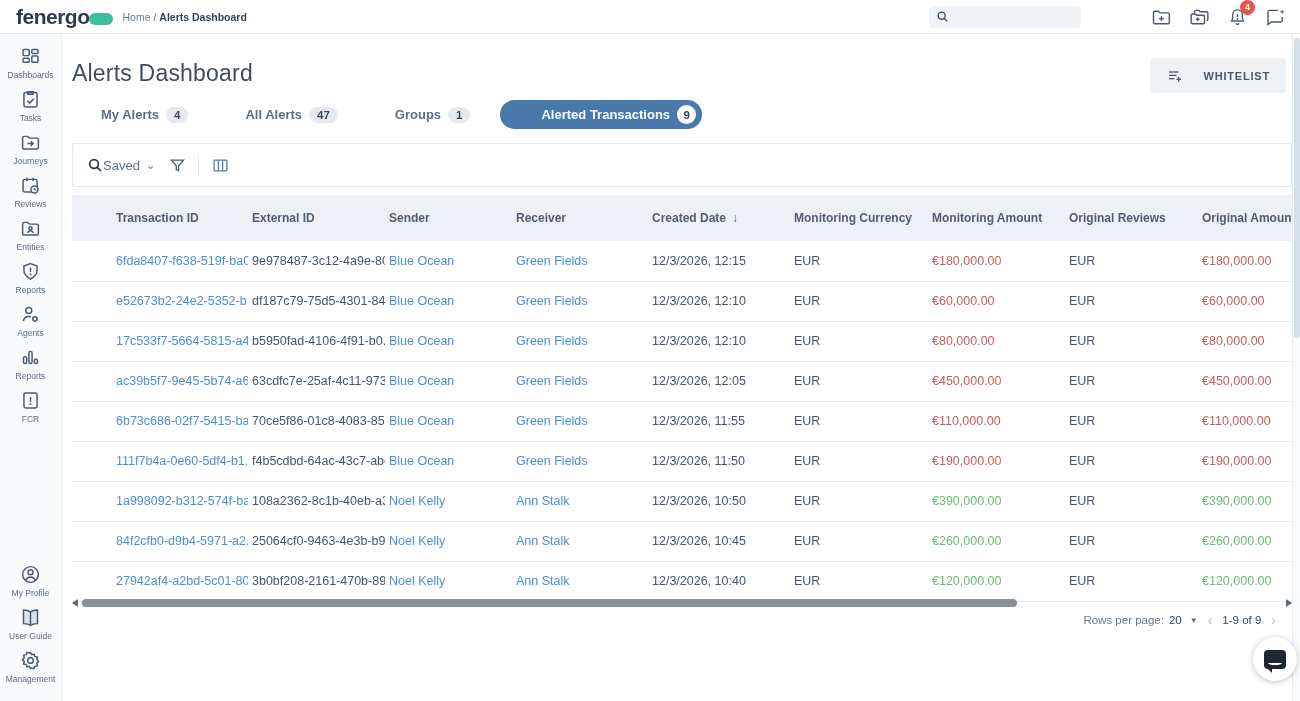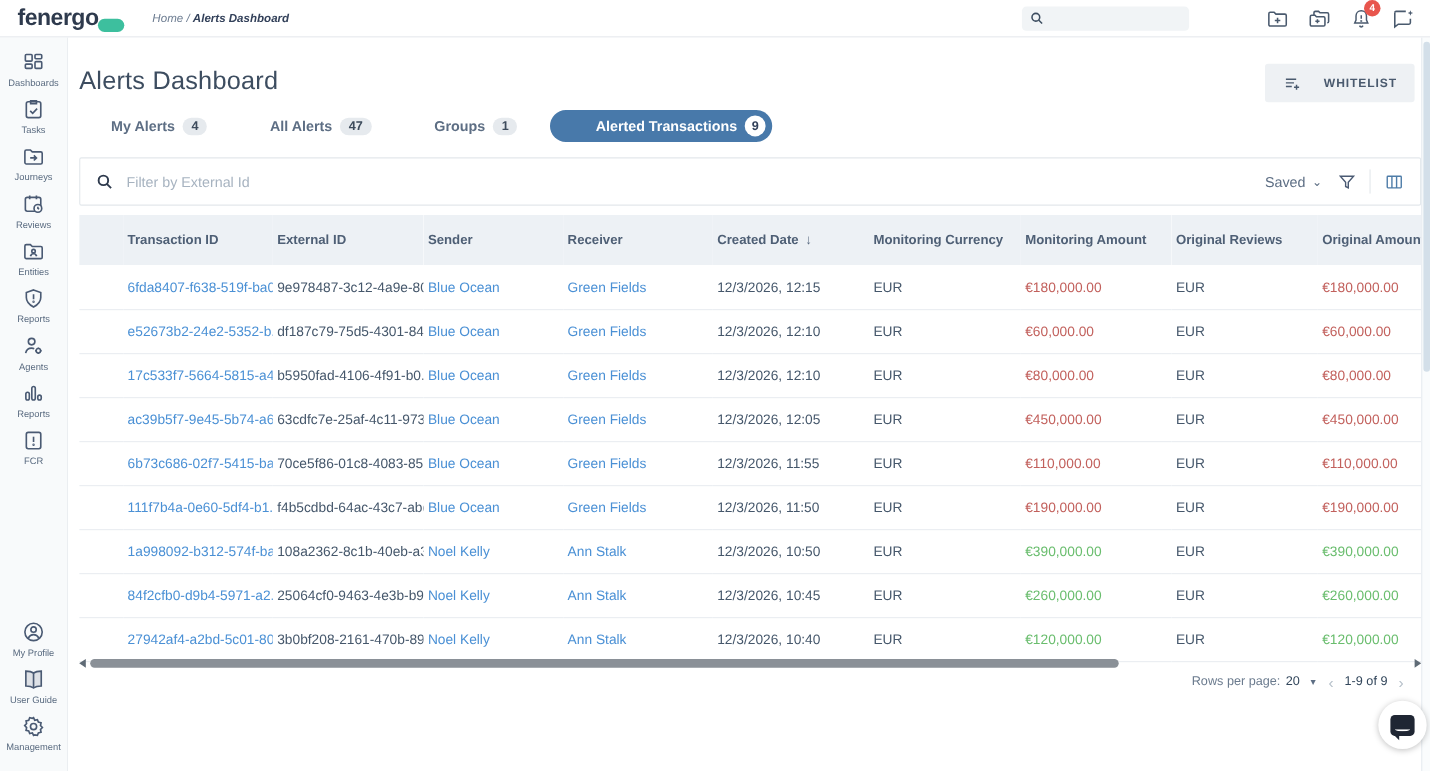--- a/index.html
+++ b/index.html
@@ -8,24 +8,24 @@
   :root{
     --navy:#2e3a4d; --teal:#3dbf9e; --link-blue:#4a90d5; --active-tab:#4879aa;
     --amount-red:#c2605c; --amount-green:#69bd6d; --badge-red:#e8554d;
     --slate:#4e5f75; --icon:#4a5a73;
   }
   svg { display:block; }
 
   
   .topbar { position:absolute; left:0; top:0; width:1300px; height:34px; background:#fff;
     border-bottom:1px solid #e5e9ed; display:flex; align-items:center; z-index:5; }
-  .logo { display:flex; align-items:flex-end; margin-left:16px; }
+  .logo { display:flex; align-items:center; margin-left:16px; }
   .logo-text { font-size:21px; font-weight:bold; color:var(--navy); letter-spacing:-0.5px; }
   .logo-pill { width:24px; height:12px; background:var(--teal); border-radius:7px; margin-left:-1px; margin-top:5px; }
-  .crumbs { margin-left:26px; font-size:10.5px; color:#6b7b90;font-style:italic; }
+  .crumbs { margin-left:10px; font-size:10.5px; color:#6b7b90; }
   .crumbs b { color:#33415a; }
   .topbar-right { margin-left:auto; display:flex; align-items:center; margin-right:14px; }
   .top-search { width:152px; height:22px; background:#f1f4f6; border-radius:4px; display:flex;
     align-items:center; padding:0 7px; margin-right:52px; }
   .top-search input { border:none; background:transparent; outline:none; width:120px; font-size:11px;
     font-family:"Liberation Sans",sans-serif; color:#45576b; }
   .top-icon { position:relative; margin-left:18px; cursor:pointer; }
   .bell-badge { position:absolute; top:-7px; right:-8px; min-width:15px; height:15px; border-radius:8px;
     background:var(--badge-red); color:#fff; font-size:9px; font-weight:bold; display:flex;
     align-items:center; justify-content:center; padding:0 3px; }
@@ -325,21 +325,20 @@
     </div>
   </div>
 
   <div class="filterbar">
     <span>
       <svg width="16" height="16" viewBox="0 0 24 24" fill="none" stroke="#2e3a4d" stroke-width="2.6">
           <circle cx="10.5" cy="10.5" r="6.5"></circle>
           <line x1="15.5" y1="15.5" x2="21" y2="21"></line>
         </svg>
     </span>
-    <input type="text" placeholder="Filter by External Id" style="">
     <div class="saved">
       <span>Saved</span>
       <span class="chev">⌄</span>
     </div>
     <div class="icon-btn">
       <svg width="17" height="17" viewBox="0 0 24 24" fill="none" stroke="#4a5a73" stroke-width="1.8">
           <path d="M3.5 4.5h17l-6.8 7.8v7.2l-3.4-1.8v-5.4z"></path>
         </svg>
     </div>
     <div class="fdiv"></div>

